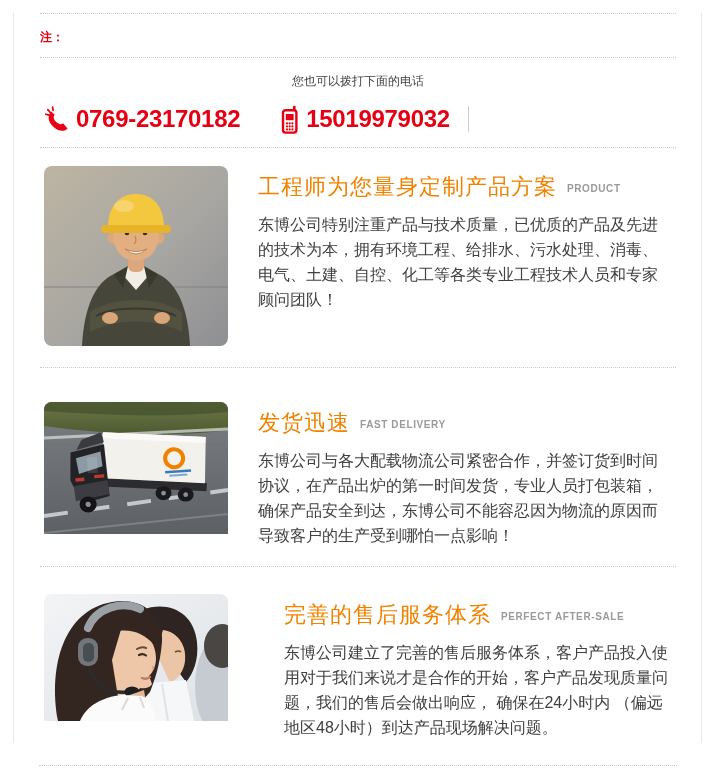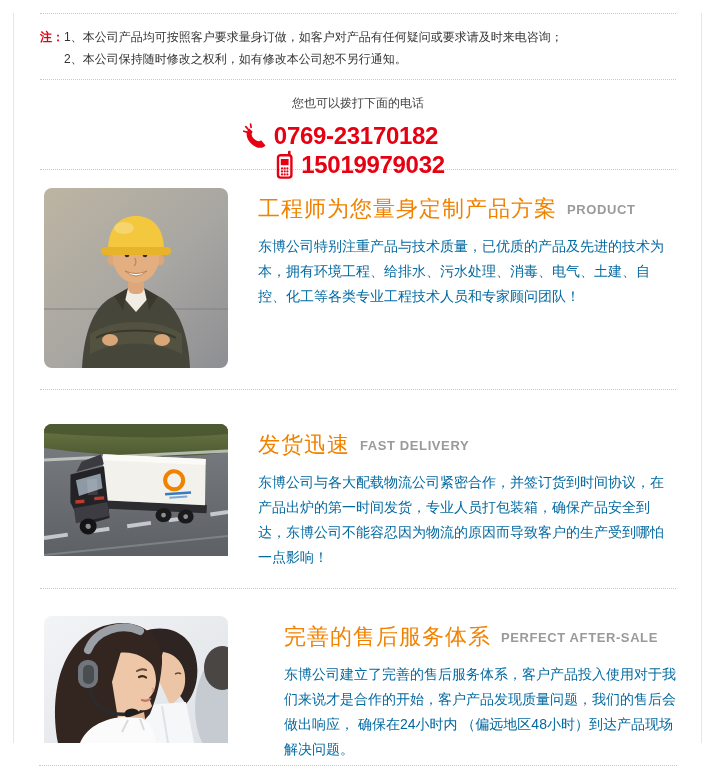--- a/index.html
+++ b/index.html
@@ -50,21 +50,20 @@
     font-size: 12px;
     color: #404040;
     text-align: center;
   }
   .phone-row {
     margin-top: 10px;
     padding-left: 4px;
     height: 38px;
     display: flex;
     align-items: center;
-    flex-direction: column;
   }
   .phone-item { display: flex; align-items: center; }
   .phone-item .pico { margin-right: 7px; display: block; }
   .phone-number {
     color: #e60012;
     font-weight: bold;
     font-size: 24px;
     letter-spacing: -0.3px;
     white-space: nowrap;
   }
@@ -99,48 +98,44 @@
   .feature-title {
     display: inline;
     margin: 0;
     font-size: 22px;
     font-weight: normal;
     color: #f08200;
     letter-spacing: 1px;
   }
   .feature-subtitle {
     margin-left: 10px;
-    font-size: 13px;
+    font-size: 10px;
     font-weight: bold;
     color: #9a9a9a;
     letter-spacing: 0.6px;
     vertical-align: 2px;
   }
   .feature-body {
     margin: 10px 0 0;
-    font-size: 14px;
+    font-size: 16px;
     line-height: 25px;
-    color: #0369a1;
+    color: #404040;
     max-width: 408px;
   }
 </style>
 </head>
 <body>
 
 <div class="page">
   <div class="frame">
 
     <div class="sep sep-top"></div>
 
     <div class="notes">
       <span class="notes-label">注：</span>
-      <div class="notes-list">
-        <div class="note-item">1、本公司产品均可按照客户要求量身订做，如客户对产品有任何疑问或要求请及时来电咨询；</div>
-        <div class="note-item">2、本公司保持随时修改之权利，如有修改本公司恕不另行通知。</div>
-      </div>
     </div>
 
     <div class="sep sep-2"></div>
 
     <div class="phone-intro">您也可以拨打下面的电话</div>
 
     <div class="phone-row">
       <div class="phone-item gap-after">
         <svg class="pico" width="25" height="27" viewBox="0 0 25 27" aria-hidden="true">
           <path d="M7.2 5.4 C3.6 8.5 3.5 14.9 8.8 20.3 C14.1 25.7 20.5 26.1 23.5 22.5 L19.1 17.2 C17.4 19.0 14.6 18.4 12.0 15.8 C9.4 13.2 8.9 10.4 10.7 8.7 Z" fill="#e60012"></path>

